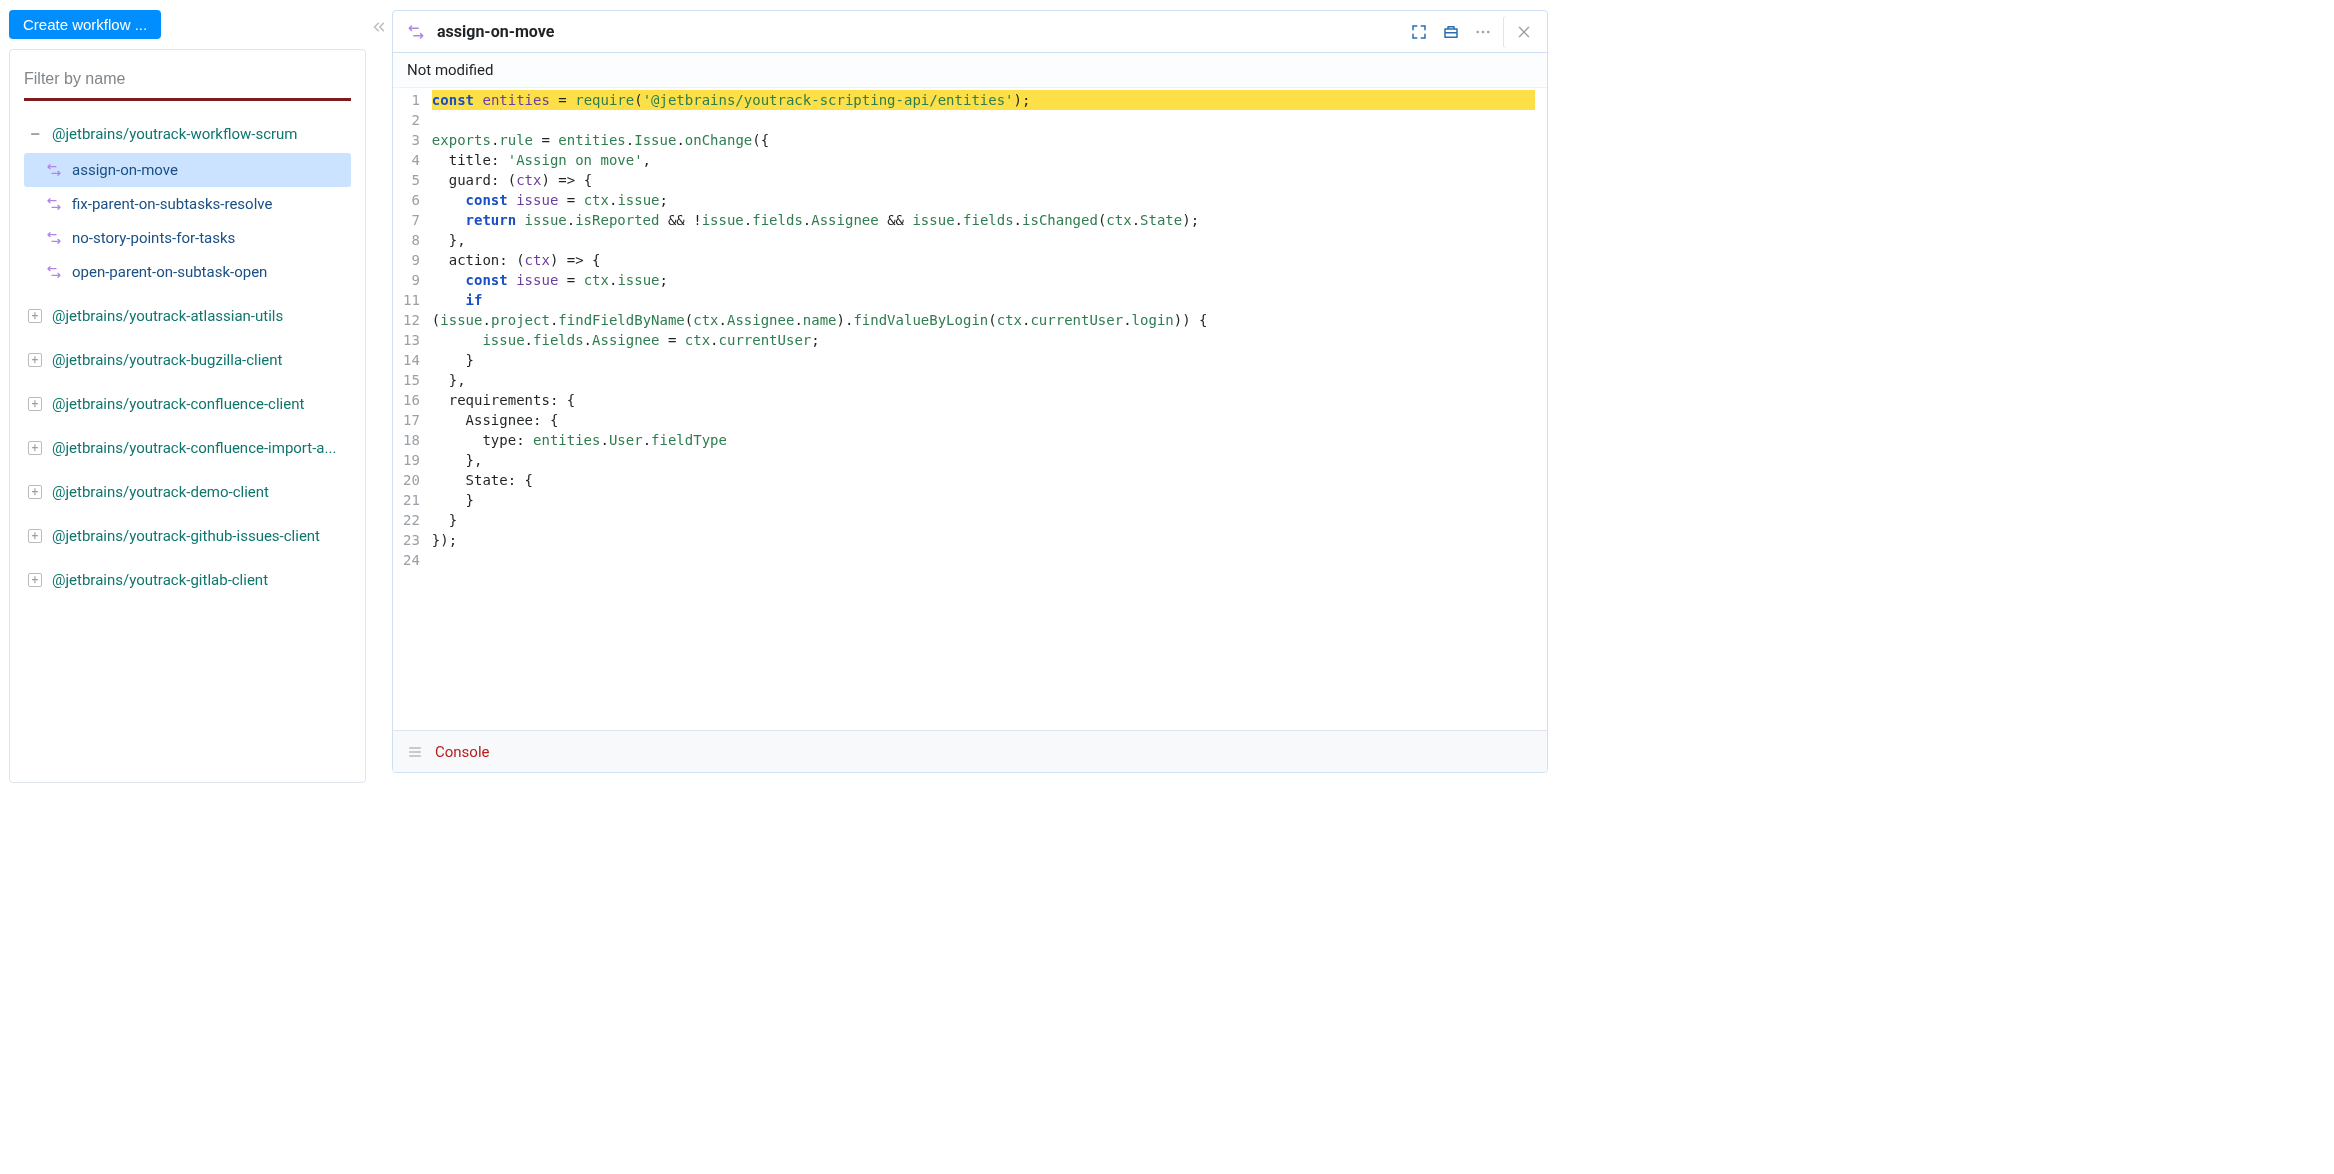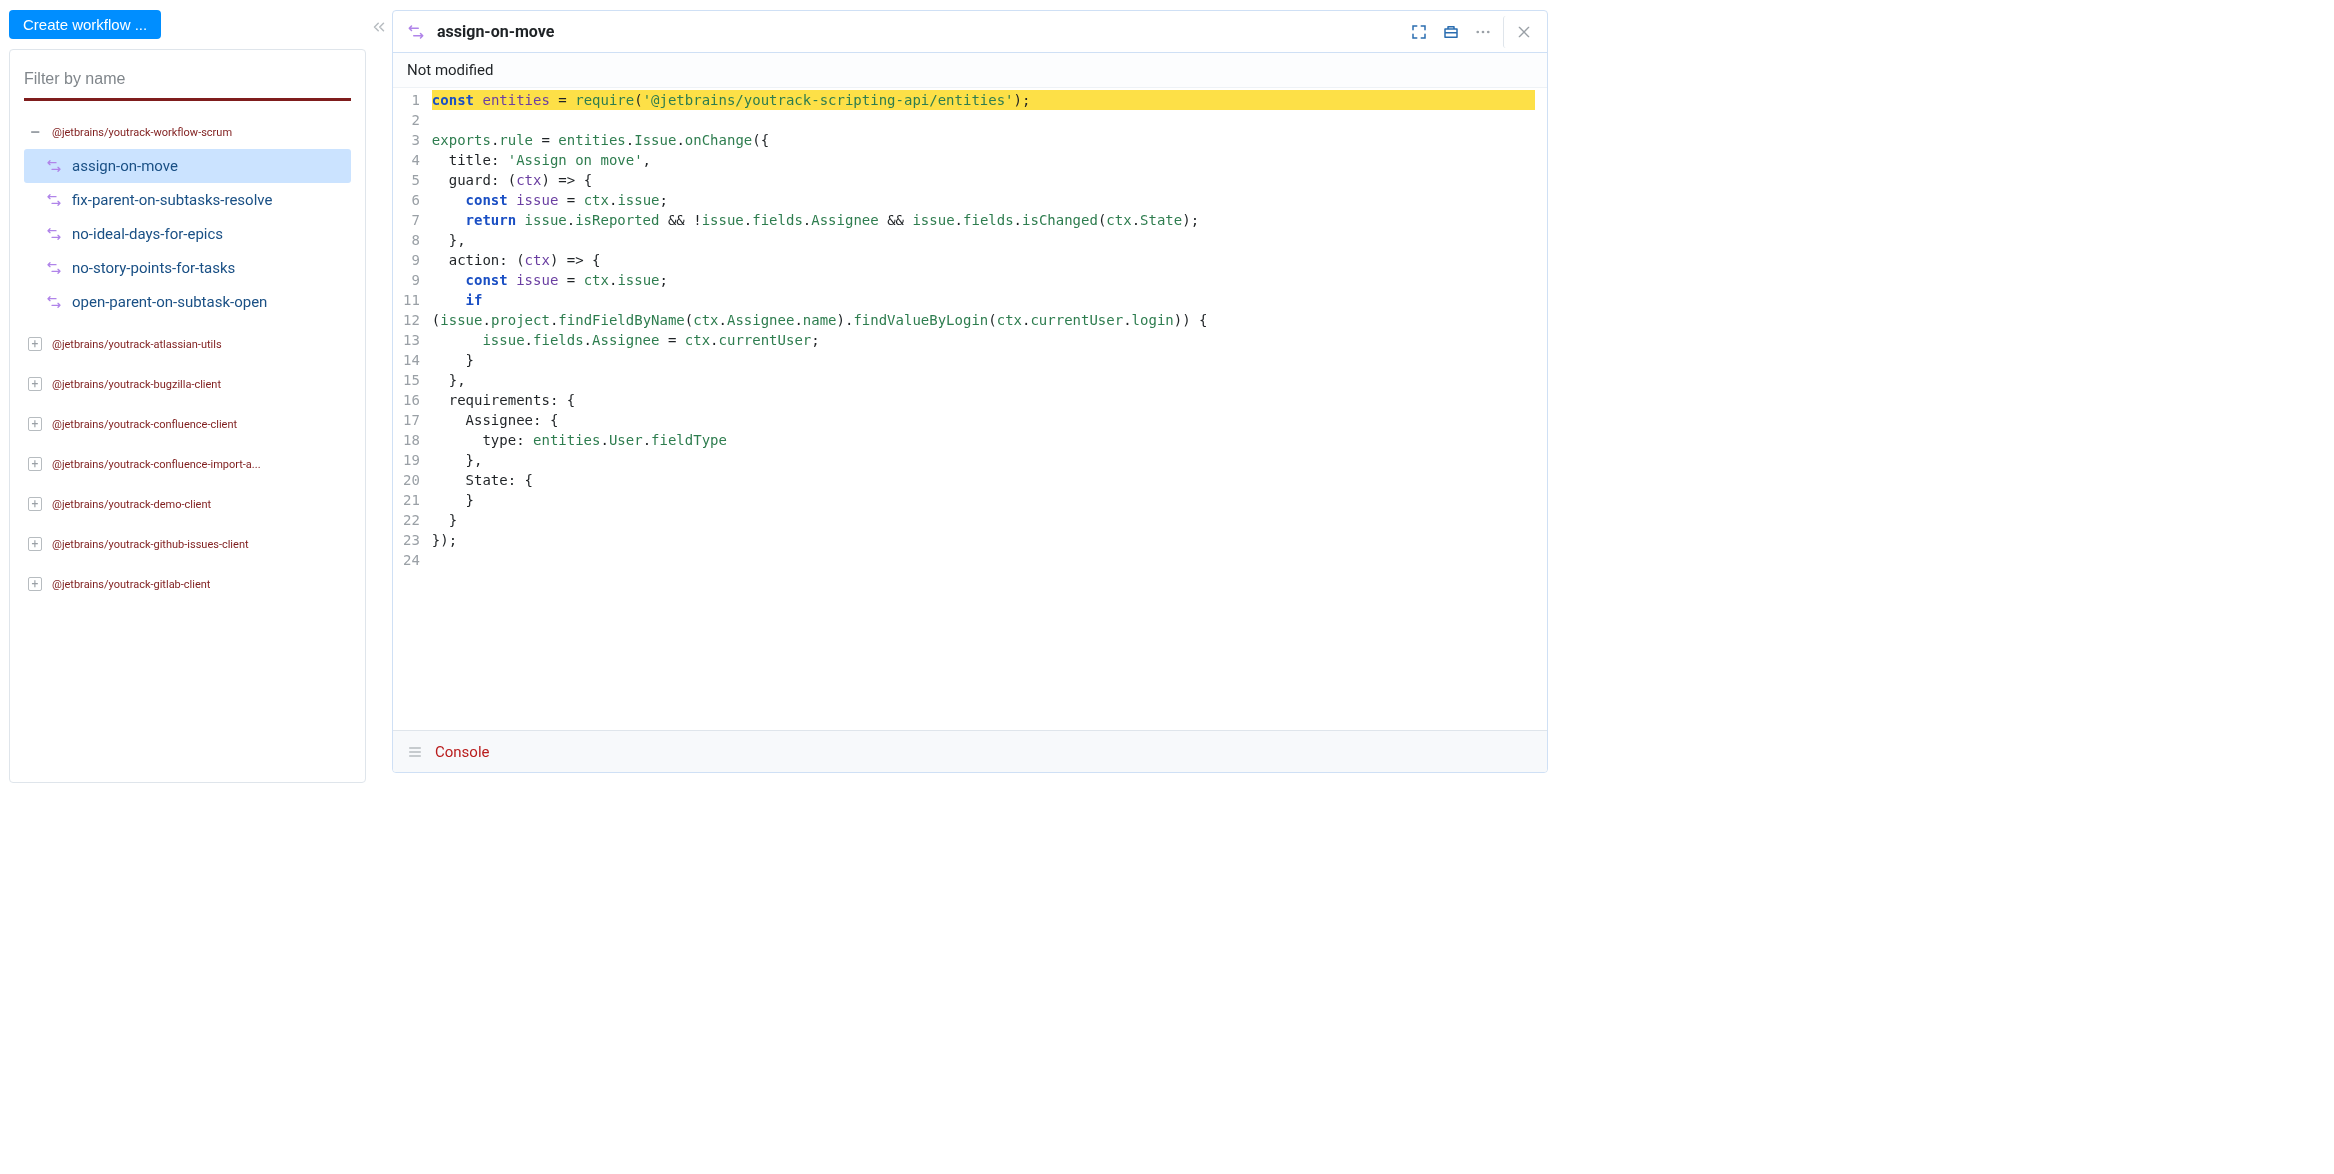--- a/index.html
+++ b/index.html
@@ -58,22 +58,22 @@
     overflow: hidden;
     text-overflow: ellipsis;
     border-radius: 3px;
   }
   .tree-group .g-icon {
     width: 14px; height: 14px;
     margin-right: 10px;
     flex-shrink: 0;
   }
   .tree-group .label {
-    color: #7f1d1d;
-    font-size: 11px;
+    color: #0f766e;
+    font-size: 15px;
     overflow: hidden;
     text-overflow: ellipsis;
   }
   .tree-children { margin-top: 2px; }
   .tree-child {
     padding-left: 22px;
   }
   .tree-child.selected { background: #cbe3ff; }
   .tree-child .c-icon {
     width: 16px; height: 16px;
@@ -241,28 +241,20 @@
           </span>
           <span class="label">assign-on-move</span>
         </div>
         <div class="tree-child">
           <span class="c-icon">
             <svg viewBox="0 0 24 24" width="16" height="16">
               <path d="M3 7h12M3 7l3-3M3 7l3 3M21 17H9M21 17l-3-3M21 17l-3 3" fill="none" stroke="currentColor" stroke-width="2" stroke-linecap="round" stroke-linejoin="round"></path>
             </svg>
           </span>
           <span class="label">fix-parent-on-subtasks-resolve</span>
-        </div>
-        <div class="tree-child">
-          <span class="c-icon">
-            <svg viewBox="0 0 24 24" width="16" height="16">
-              <path d="M3 7h12M3 7l3-3M3 7l3 3M21 17H9M21 17l-3-3M21 17l-3 3" fill="none" stroke="currentColor" stroke-width="2" stroke-linecap="round" stroke-linejoin="round"></path>
-            </svg>
-          </span>
-          <span class="label">no-ideal-days-for-epics</span>
         </div>
         <div class="tree-child">
           <span class="c-icon">
             <svg viewBox="0 0 24 24" width="16" height="16">
               <path d="M3 7h12M3 7l3-3M3 7l3 3M21 17H9M21 17l-3-3M21 17l-3 3" fill="none" stroke="currentColor" stroke-width="2" stroke-linecap="round" stroke-linejoin="round"></path>
             </svg>
           </span>
           <span class="label">no-story-points-for-tasks</span>
         </div>
         <div class="tree-child">

